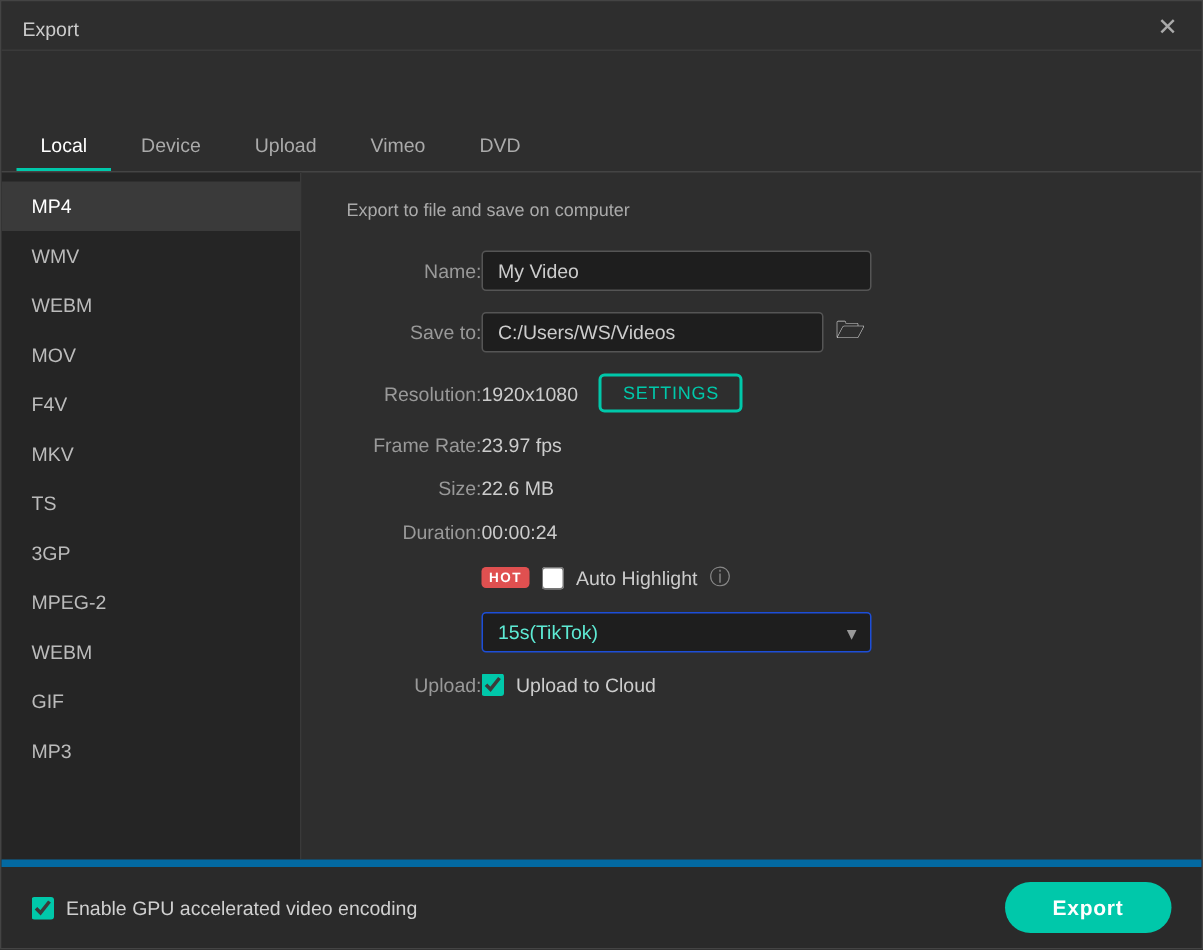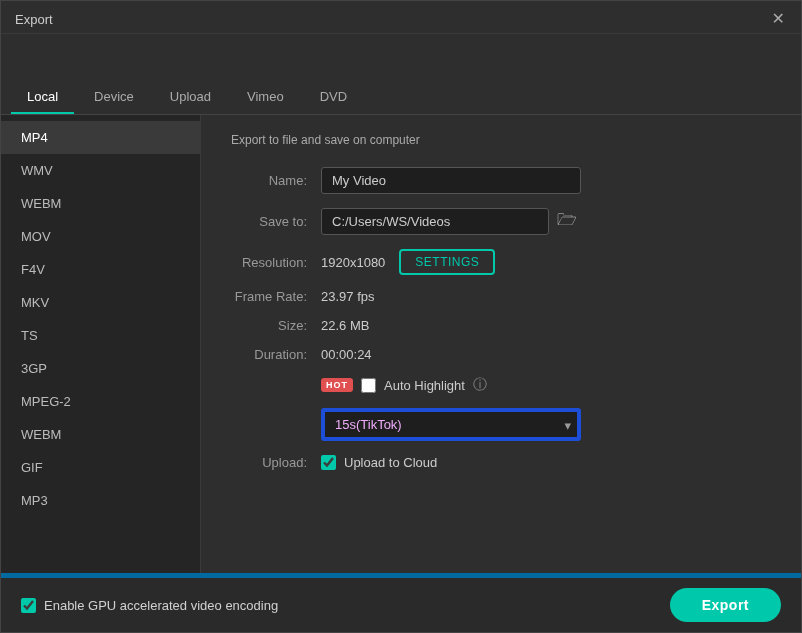--- a/index.html
+++ b/index.html
@@ -102,21 +102,20 @@
     .form-row {
       display: flex;
       align-items: center;
       margin-bottom: 14px;
     }
     .form-label {
       width: 90px;
       text-align: right;
       color: #999;
       font-size: 13px;
-      padding-right: 14px;
       flex-shrink: 0;
     }
     .form-value {
       color: #ccc;
       font-size: 13px;
     }
     .text-input {
       background: #1e1e1e;
       border: 1px solid #555;
       border-radius: 3px;
@@ -176,23 +175,23 @@
       padding: 2px 5px;
       letter-spacing: 1px;
     }
     .help-icon {
       color: #888;
       font-size: 14px;
       cursor: pointer;
     }
     .dropdown {
       background: #1e1e1e;
-      border: 4px solid #1d4ed8;
+      border: 1px solid #1d4ed8;
       border-radius: 3px;
-      color: #f0abfc;
+      color: #5eead4;
       padding: 5px 10px;
       font-size: 13px;
       width: 260px;
       outline: none;
       cursor: pointer;
       appearance: none;
       -webkit-appearance: none;
       position: relative;
     }
     .dropdown-wrapper {

